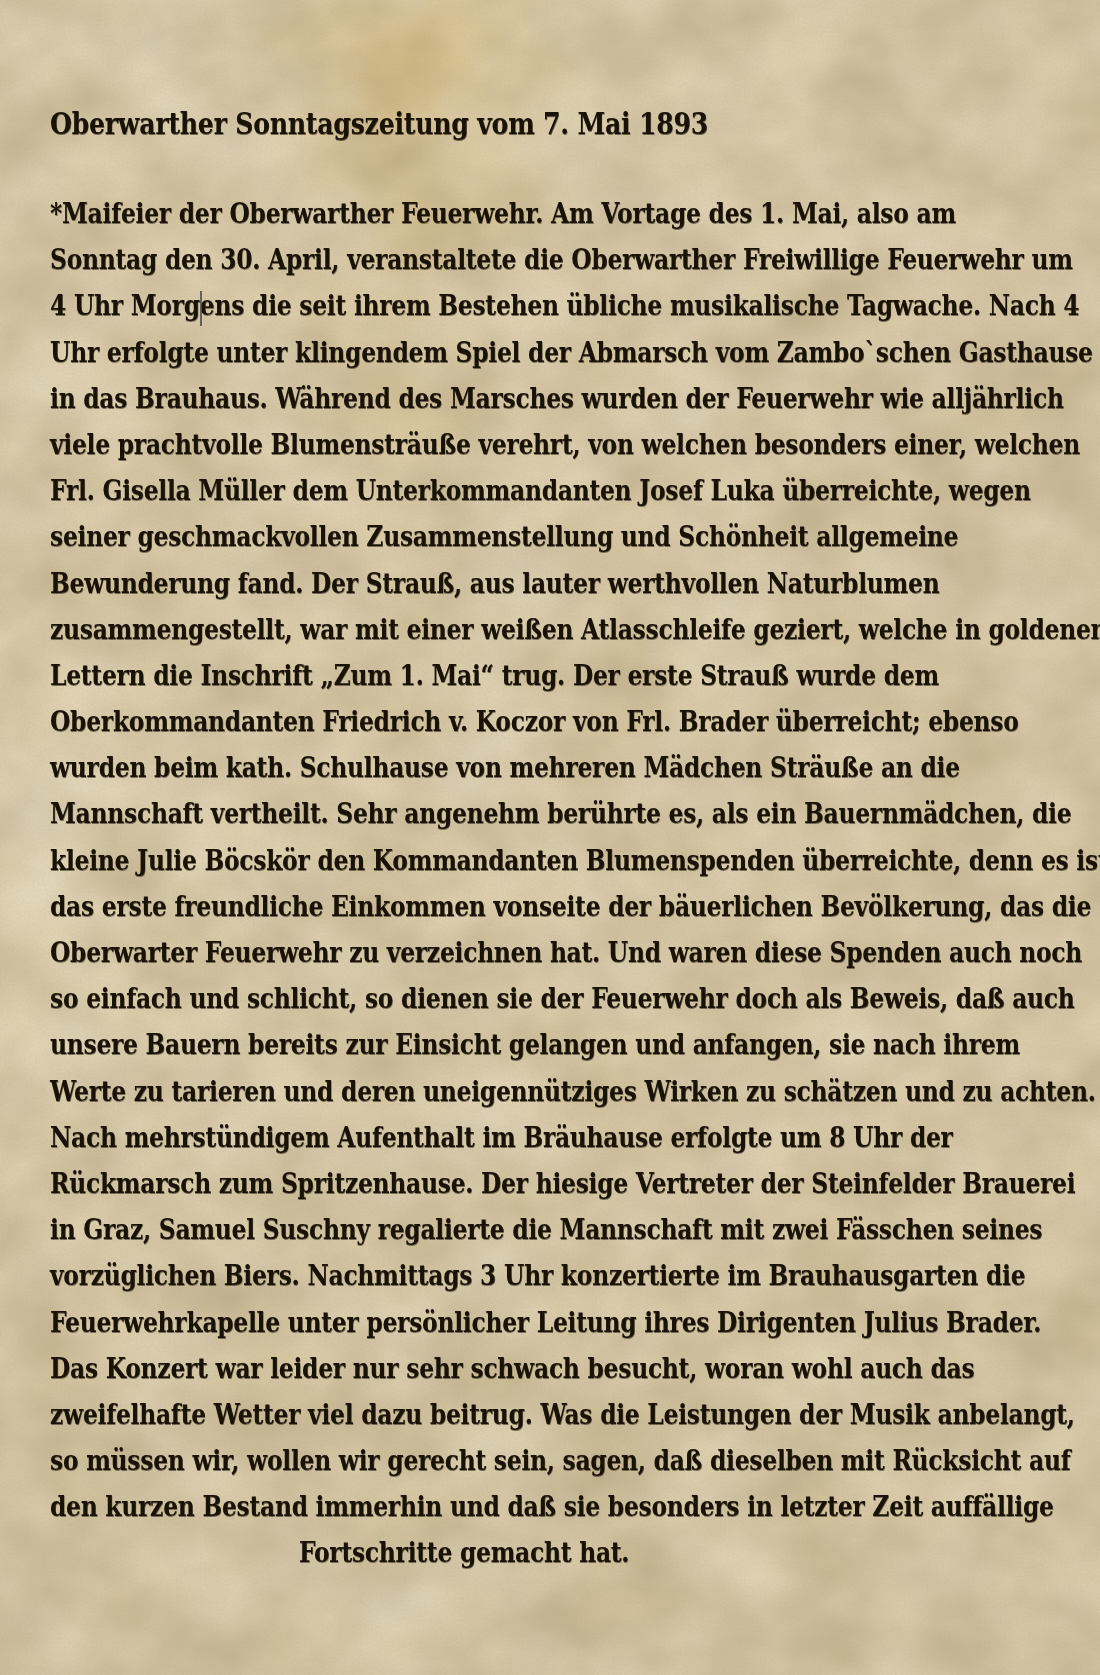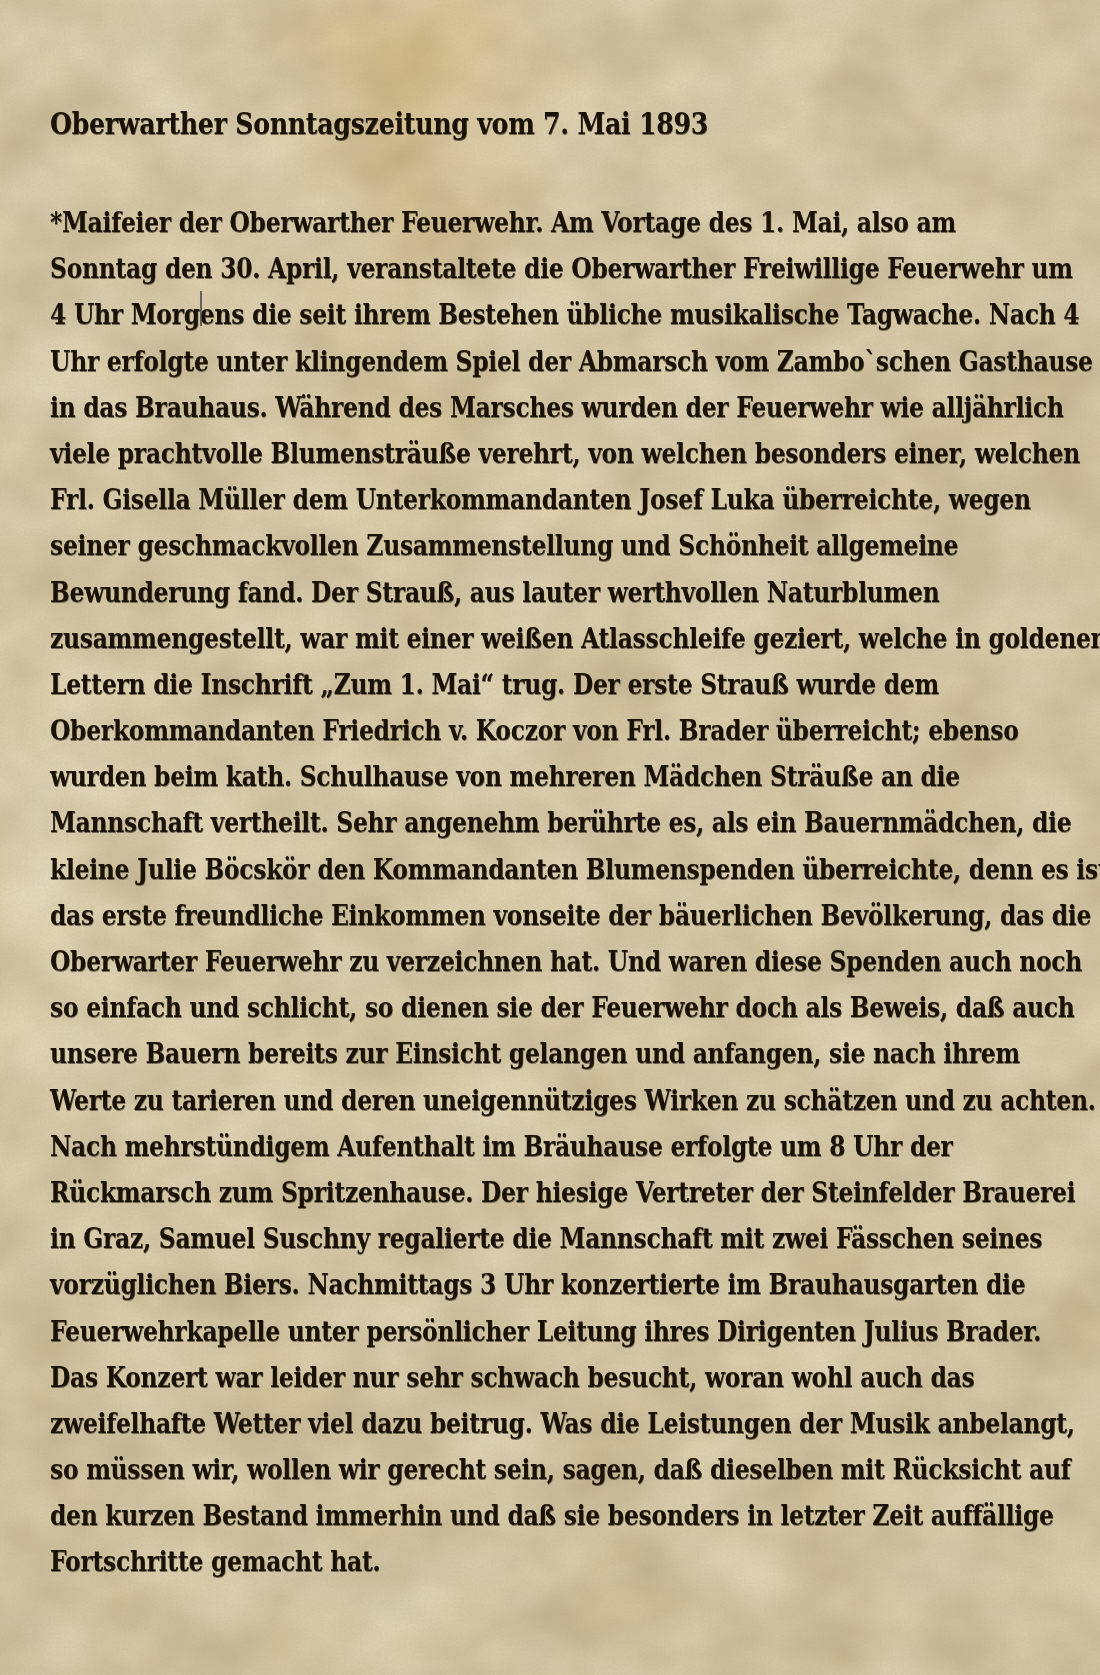--- a/index.html
+++ b/index.html
@@ -45,22 +45,23 @@
     letter-spacing: -0.3px;
     color: #1a1206;
     white-space: nowrap;
     transform: scaleX(0.84);
     transform-origin: 0 0;
     text-shadow: 0.5px 0.5px 0.4px rgba(26,18,6,0.55);
   }
   .article-body {
     position: absolute;
     left: 50px;
-    top: 199px;
+    top: 190px;
     width: 1010px;
+    text-align: center;
   }
   .line {
     font-size: 28.5px;
     font-weight: bold;
     letter-spacing: -0.3px;
     line-height: 46.2px;
     height: 46.2px;
     color: #1a1206;
     white-space: nowrap;
     transform: scaleX(0.82);

